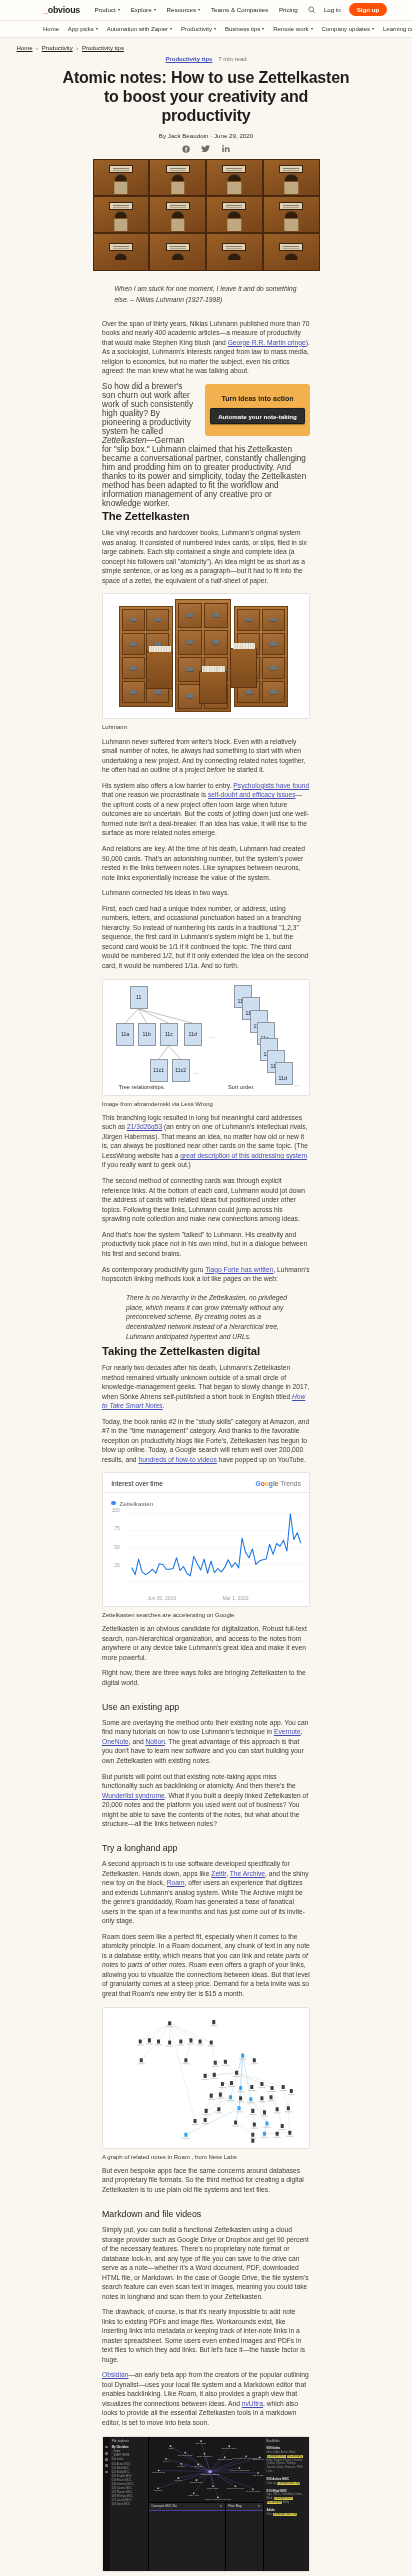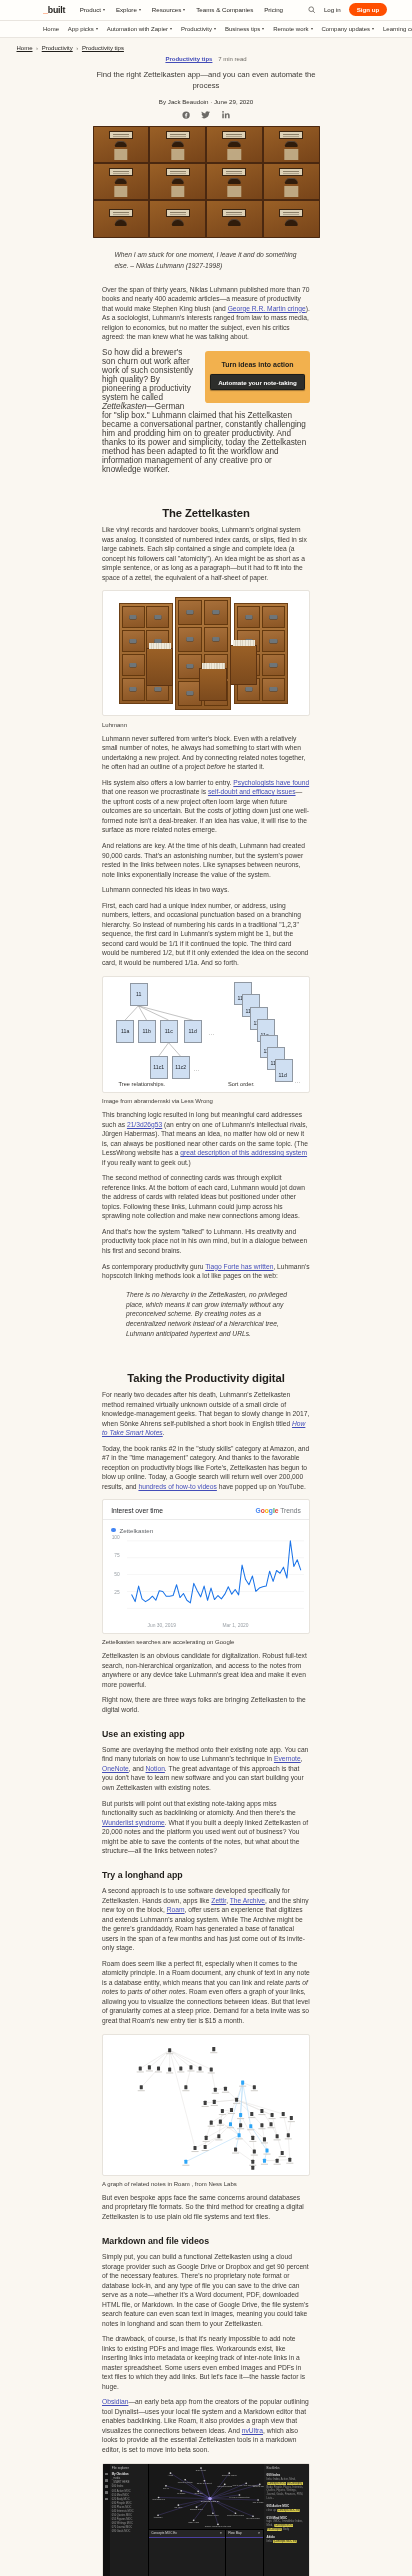--- a/index.html
+++ b/index.html
@@ -36,22 +36,22 @@
   .drawer { border:1.5px solid #4a2810; background:linear-gradient(160deg,#9a6026 0%, #86501f 55%, #774419 100%); position:relative; }
   .plate { position:absolute; top:4.1px; left:50%; transform:translateX(-50%); width:24px; height:8.2px; background:#ddd1b6; border:0.5px solid #3a2410; }
   .plate:after { content:""; position:absolute; left:3.1px; right:3.1px; top:2.1px; height:1px; background:#8b7f68; box-shadow:0 2.1px 0 #a89c84; }
   .handle { position:absolute; top:14px; left:50%; transform:translateX(-50%); width:12.4px; height:6.7px; background:#301c0b; border-radius:6.2px 6.2px 1.5px 1.5px; box-shadow:inset 0 1px 0 rgba(255,255,255,.18); }
   .slipcard { position:absolute; top:22px; left:50%; transform:translateX(-50%); width:13.4px; height:11.3px; background:#c9b894; opacity:.85; }
   .quote-lead { margin:11.3px 0 0 12.4px; font-style:italic; font-size:6.7px; line-height:11.3px; color:#3d3a36; width:185px; }
   p.body-p, .body-li { font-size:6.7px; line-height:9.5px; margin-top:6.2px; }
   .cta-box { float:right; width:105px; height:52px; background:#f2b14e; border-radius:3.1px; margin:2.6px 0 5.2px 9.3px; text-align:center; padding-top:10.3px; }
   .cta-box h4 { font-size:7px; color:#22201c; font-weight:700; }
   .cta-btn { margin-top:6.2px; background:#2d2e2b; color:#fff; font-size:6.2px; font-weight:700; border:0.5px solid #1c1d1a; border-radius:1.5px; padding:3.6px 6.7px; cursor:pointer; box-shadow:0 0.5px 1px rgba(0,0,0,.35); }
-  h2.h2 { font-size:11.3px; color:#201e1b; margin-top:33px; letter-spacing:-0.1px; font-weight:700;text-align:center; }
-  h3.h3 { font-size:8.8px; color:#201e1b; margin-top:14.4px; font-weight:700; }
+  h2.h2 { font-size:11.3px; color:#201e1b; margin-top:2px; letter-spacing:-0.1px; font-weight:700; }
+  h3.h3 { font-size:8.8px; color:#201e1b; margin-top:14.4px; font-weight:400; }
   .figure { margin-top:8.2px; background:#fff; border:0.5px solid #e7e3dc; border-radius:2.1px; overflow:hidden; }
   .figcap { margin-top:5.2px; font-size:6px; color:#3d3a36; }
   
   .cab-wrap { position:relative; height:124px; padding:5.2px 6.2px; }
   .cabinet { position:absolute; border:1px solid #6b3f16; background:linear-gradient(180deg,#b27a3e,#8f5a26); }
   .cab-grid { position:absolute; inset:2.1px; display:grid; grid-template-columns:1fr 1fr; grid-template-rows:repeat(4,1fr); gap:1.5px; }
   .cab-cell { background:linear-gradient(170deg,#a8703a,#8a5524); border:0.5px solid #64390f; position:relative; }
   .cab-cell:after { content:""; position:absolute; top:40%; left:50%; transform:translateX(-50%); width:7.2px; height:3.6px; background:#6e7579; border-radius:1px; box-shadow:0 0.5px 0 #3c3f41; }
   .open-drawer { position:absolute; background:linear-gradient(180deg,#9a6026,#7c4a1d); border:1px solid #5d3311; z-index:3; }
   .open-cards { position:absolute; left:1.5px; right:1.5px; top:-6.2px; height:6.2px; background:repeating-linear-gradient(90deg,#efe9da 0 1.5px,#d9d2c0 1.5px 2.6px); }
@@ -99,21 +99,21 @@
   
   .bq { margin:9.3px 18.5px 3.1px 24px; font-style:italic; font-size:6.7px; line-height:9.8px; }
   .lnk { color:#434db9; text-decoration:underline; text-underline-offset:1px; cursor:pointer; }
   .it { font-style:italic; }
   .clearfix:after { content:""; display:block; clear:both; }
 </style>
 </head>
 <body>
 
 <header class="masthead">
-  <div class="logo"><span class="u">_</span><span>built</span></div>
+  <div class="logo"><span class="u">_</span><span>obvious</span></div>
   <nav class="nav">
     <span class="nav-item">
         <span>Product</span>
         <i class="chev"></i>
       </span>
     <span class="nav-item">
         <span>Explore</span>
         <i class="chev"></i>
       </span>
     <span class="nav-item">
@@ -181,21 +181,21 @@
   <a>Productivity</a>
     <span class="sep">›</span>
   <a>Productivity tips</a>
 </div>
 
 <div class="article-head">
   <div class="meta">
     <a>Productivity tips</a>
     <span class="read">7 min read</span>
   </div>
-  <div class="subtitle">Find the right Zettelkasten app—and you can even automate the process</div>
+  <h1 class="title">Atomic notes: How to use Zettelkasten to boost your creativity and productivity</h1>
   <div class="byline">
     <span>By</span>
     <span class="name">Jack Beaudoin</span>
     <span>·</span>
     <span>June 29, 2020</span>
   </div>
   <div class="social">
     <svg class="sicon" width="8.2" height="8.2" viewBox="0 0 16 16">
         <circle cx="8" cy="8" r="7.2" fill="#6c6a66"></circle>
         <path d="M8.8 13V8.6h1.4l.2-1.6H8.8V6c0-.5.2-.8.8-.8h.9V3.8c-.2 0-.7-.1-1.3-.1-1.3 0-2.1.8-2.1 2.1v1.2H5.7v1.6h1.4V13z" fill="#fffefb"></path>
@@ -378,21 +378,21 @@
     </div>
   </figure>
   <div class="figcap">Image from abramdemski via Less Wrong</div>
 
   <p class="body-p"><span>This branching logic resulted in long but meaningful card addresses such as </span><a class="lnk">21/3d26g53</a><span> (an entry on one of Luhmann's intellectual rivals, Jürgen Habermas). That means an idea, no matter how old or new it is, can always be positioned near other cards on the same topic. (The LessWrong website has a </span><a class="lnk">great description of this addressing system</a><span> if you really want to geek out.)</span></p>
   <p class="body-p"><span>The second method of connecting cards was through explicit reference links. At the bottom of each card, Luhmann would jot down the address of cards with related ideas but positioned under other topics. Following these links, Luhmann could jump across his sprawling note collection and make new connections among ideas.</span></p>
   <p class="body-p"><span>And that's how the system "talked" to Luhmann. His creativity and productivity took place not in his own mind, but in a dialogue between his first and second brains.</span></p>
   <p class="body-p"><span>As contemporary productivity guru </span><a class="lnk">Tiago Forte has written</a><span>, Luhmann's hopscotch linking methods look a lot like pages on the web:</span></p>
   <div class="bq">There is no hierarchy in the Zettelkasten, no privileged place, which means it can grow internally without any preconceived scheme. By creating notes as a decentralized network instead of a hierarchical tree, Luhmann anticipated hypertext and URLs.</div>
 
-  <h2 class="h2">Taking the Productivity digital</h2>
+  <h2 class="h2">Taking the Zettelkasten digital</h2>
   <p class="body-p"><span>For nearly two decades after his death, Luhmann's Zettelkasten method remained virtually unknown outside of a small circle of knowledge-management geeks. That began to slowly change in 2017, when Sönke Ahrens self-published a short book in English titled </span><a class="lnk it">How to Take Smart Notes</a><span>.</span></p>
   <p class="body-p"><span>Today, the book ranks #2 in the "study skills" category at Amazon, and #7 in the "time management" category. And thanks to the favorable reception on productivity blogs like Forte's, Zettelkasten has begun to blow up online. Today, a Google search will return well over 200,000 results, and </span><a class="lnk">hundreds of how-to videos</a><span> have popped up on YouTube.</span></p>
 
   
   <figure class="figure trends">
     <div class="trends-head">
       <span class="trends-title">Interest over time</span>
       <span class="gbrand"><span style="color: rgb(66, 133, 244);">G</span><span style="color: rgb(234, 67, 53);">o</span><span style="color: rgb(251, 188, 5);">o</span><span style="color: rgb(66, 133, 244);">g</span><span style="color: rgb(52, 168, 83);">l</span><span style="color: rgb(234, 67, 53);">e</span><span style="color: rgb(112, 117, 122); font-weight: 400;"> Trends</span></span>
     </div>
     <div class="trends-div"></div>

